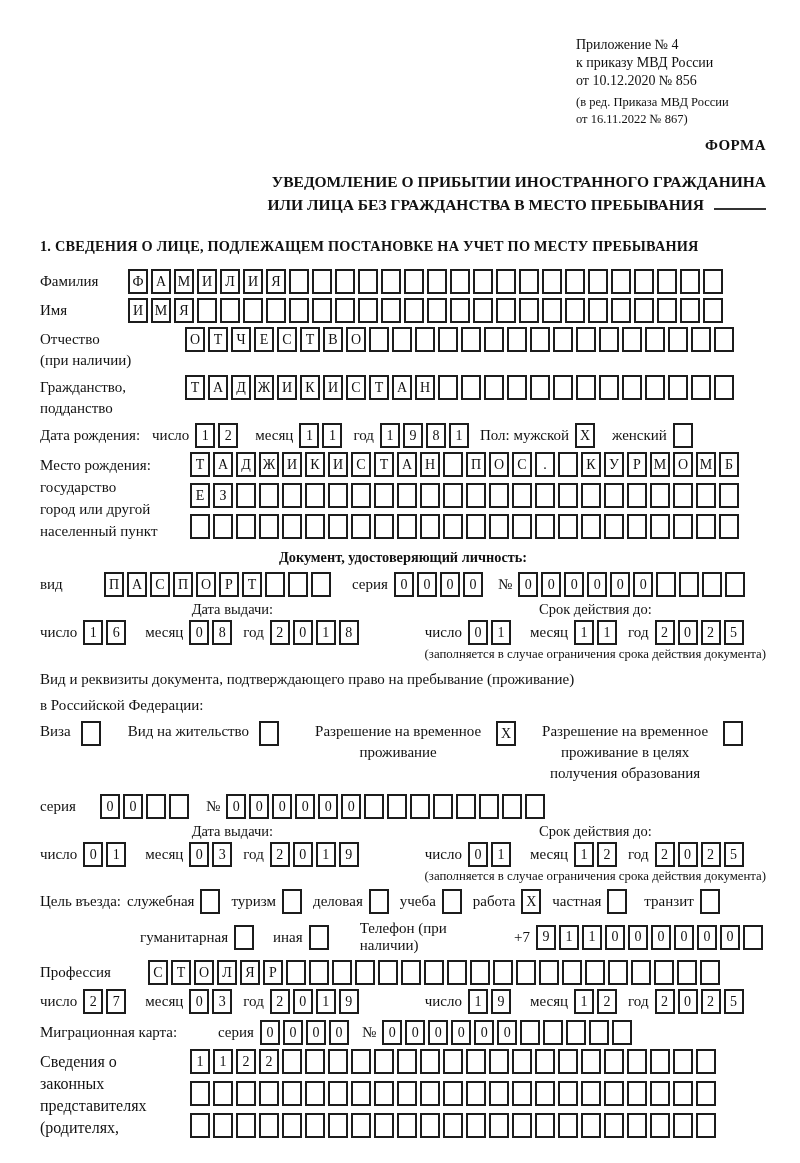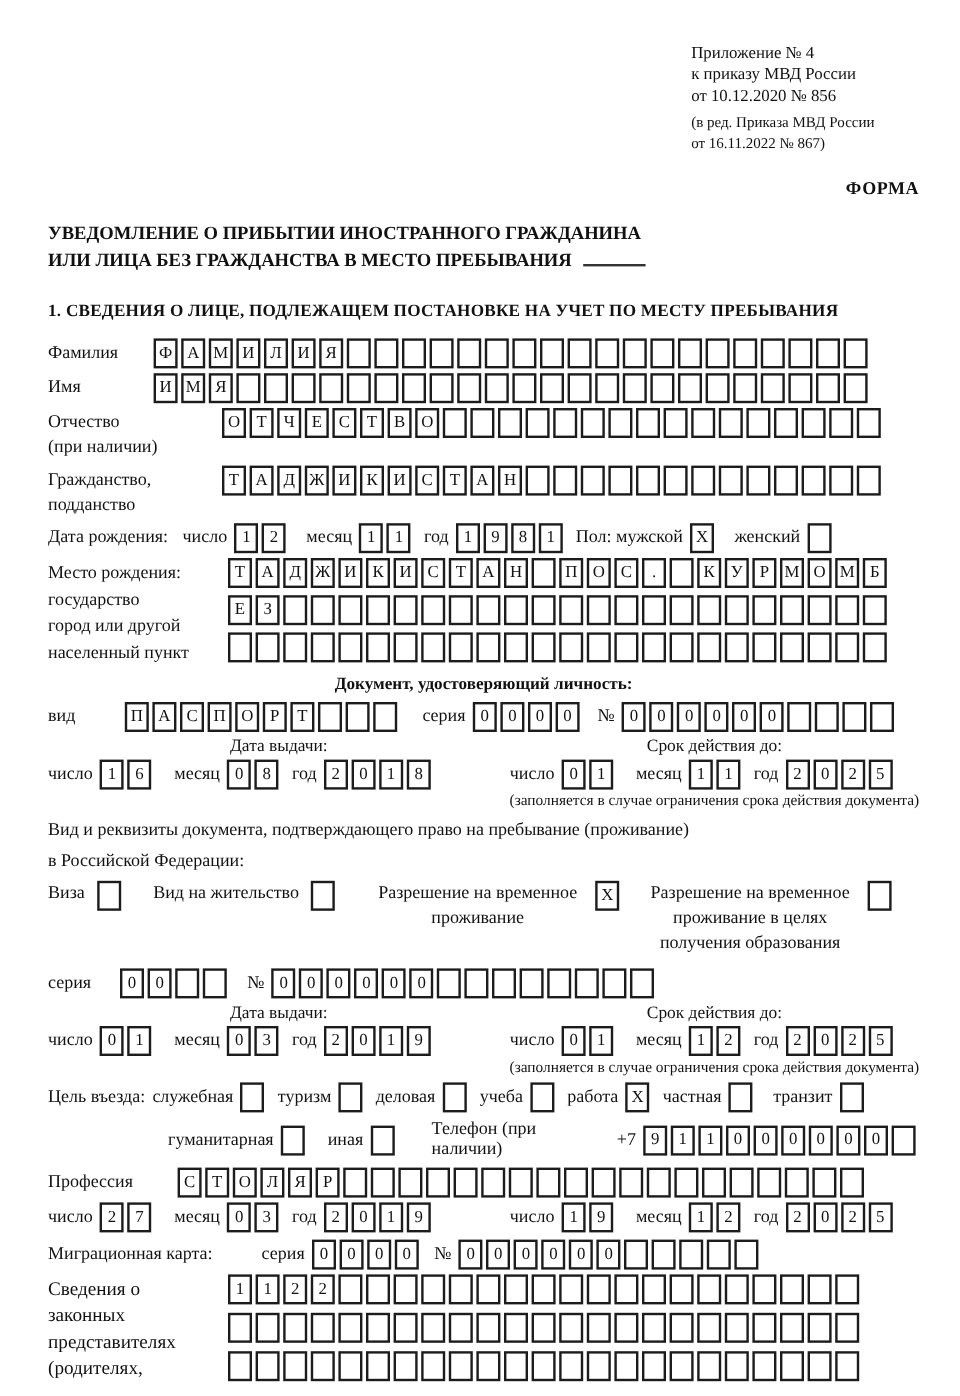--- a/index.html
+++ b/index.html
@@ -3,23 +3,23 @@
 <meta charset="utf-8">
 <style>
   html,body { margin:0; padding:0; background:#ffffff; }
   body { width:800px; height:1163px; overflow:hidden; font-family:"Liberation Serif", serif; color:#111; }
   .page { box-sizing:border-box; width:800px; height:1163px; padding:36px 34px 18px 40px; position:relative; }
 
   .appendix { margin-left:auto; width:190px; font-size:14px; line-height:18px; }
   .appendix .rev { font-size:12.5px; line-height:17px; }
   .appendix div:nth-child(4){ margin-top:4px; }
 
-  .forma { text-align:right; font-weight:bold; font-size:15px; margin-top:22px; letter-spacing:.5px; }
-
-  .title { text-align:left; font-weight:bold; font-size:15.5px; line-height:23px; margin-top:16px; }
+  .forma { text-align:right; font-weight:bold; font-size:15px; margin-top:9px; letter-spacing:.5px; }
+
+  .title { text-align:right; font-weight:bold; font-size:15.5px; line-height:23px; margin-top:16px; }
   .blank { display:inline-block; width:52px; height:13px; border-bottom:2px solid #333; margin-left:10px; }
 
   .sect { font-weight:bold; font-size:14.3px; margin-top:22px; letter-spacing:.2px; }
 
   .row { display:flex; align-items:center; margin-bottom:4px; font-size:15px; }
   .row.top { align-items:flex-start; }
   .mt14 { margin-top:14px; }
   .lbl { flex:0 0 auto; }
   .w88 { width:88px; }
   .lblcol { flex:0 0 145px; line-height:21px; padding-top:2px; }

